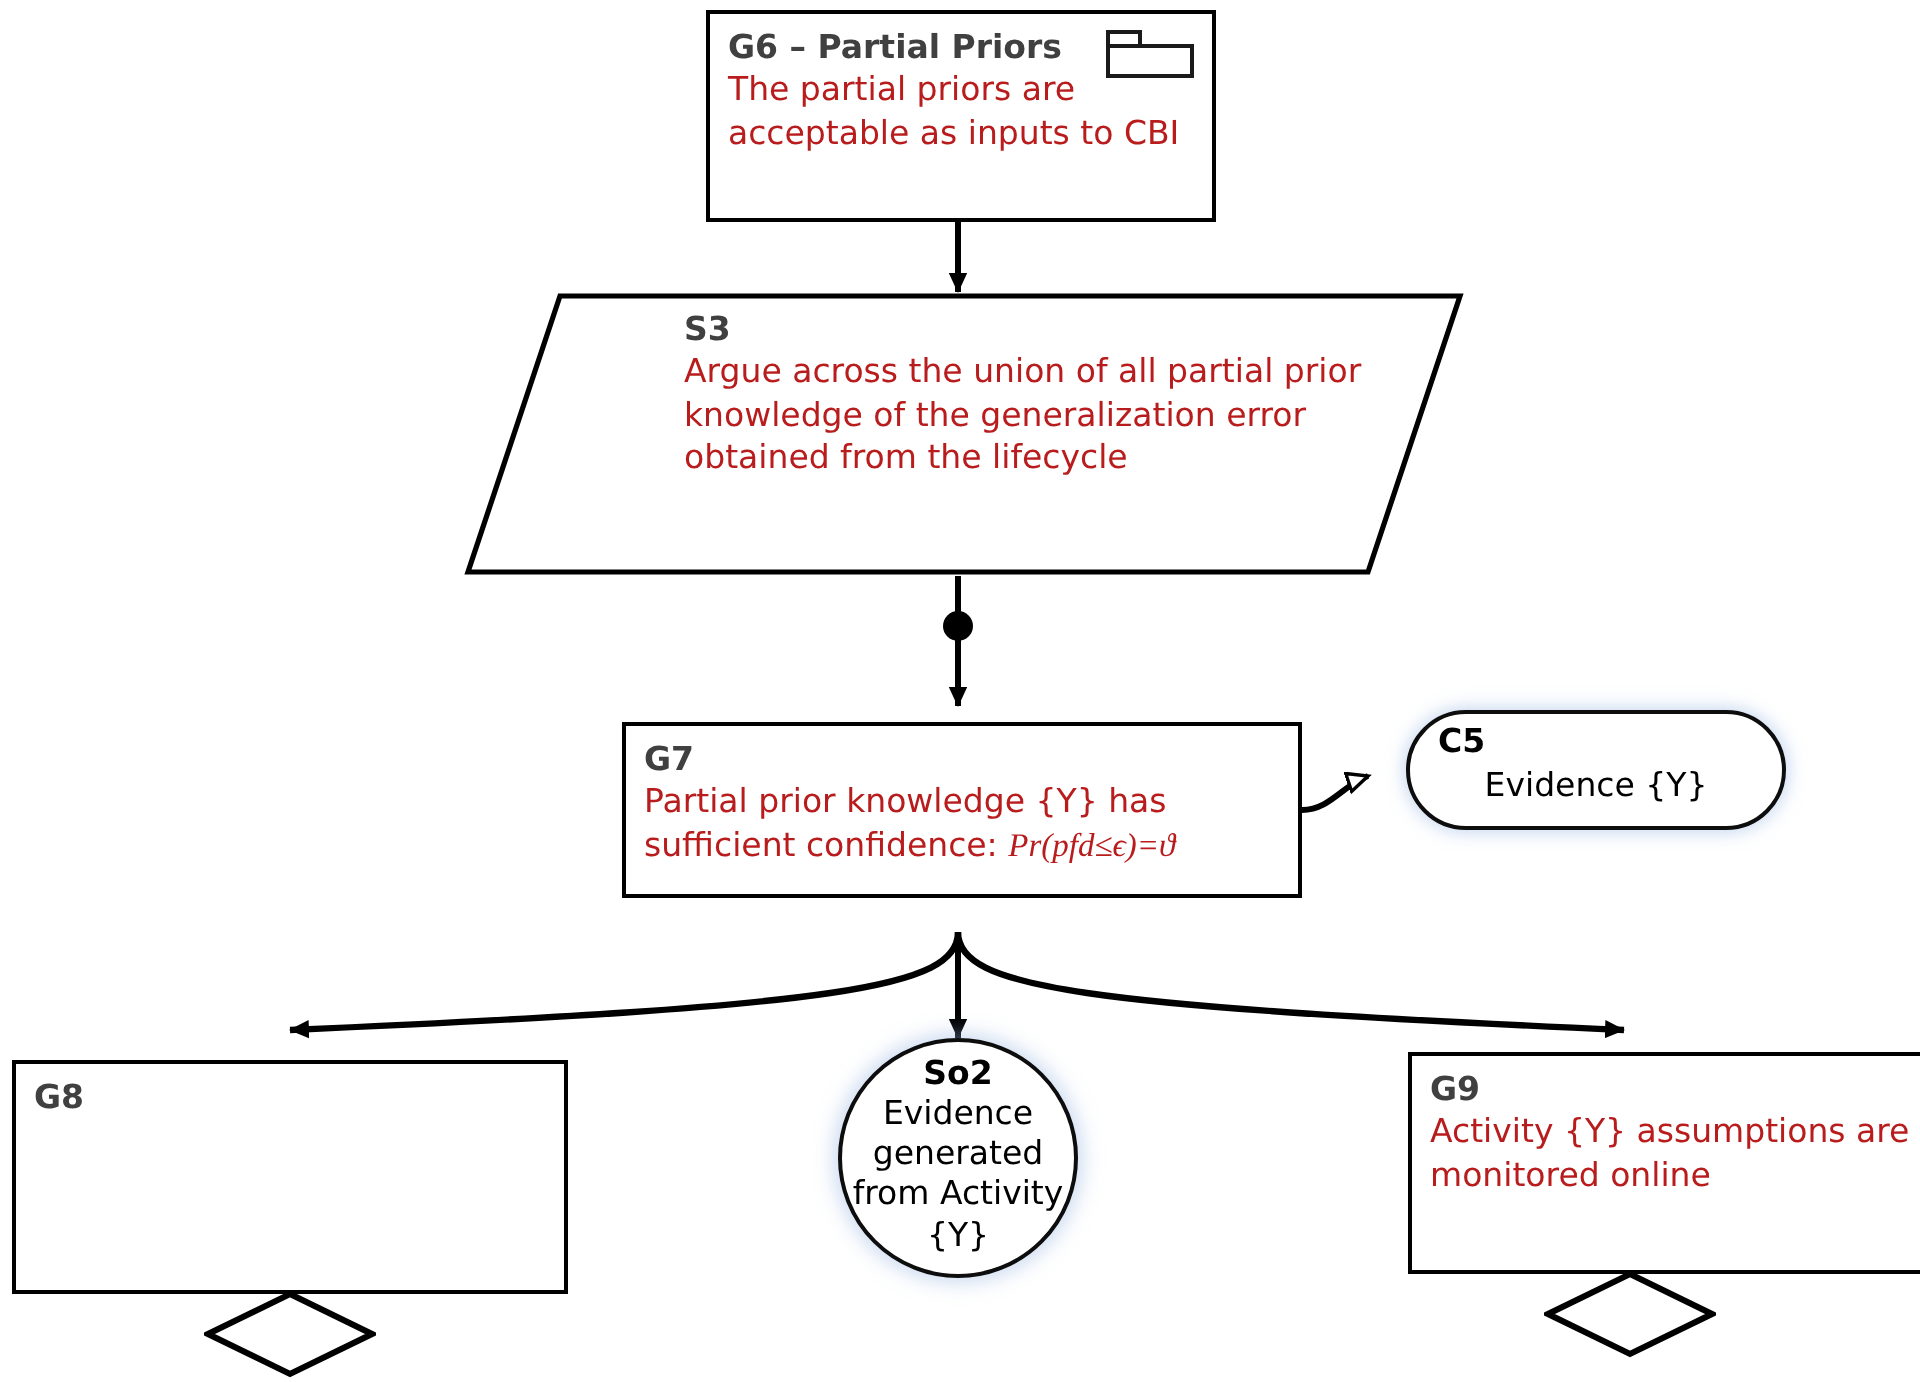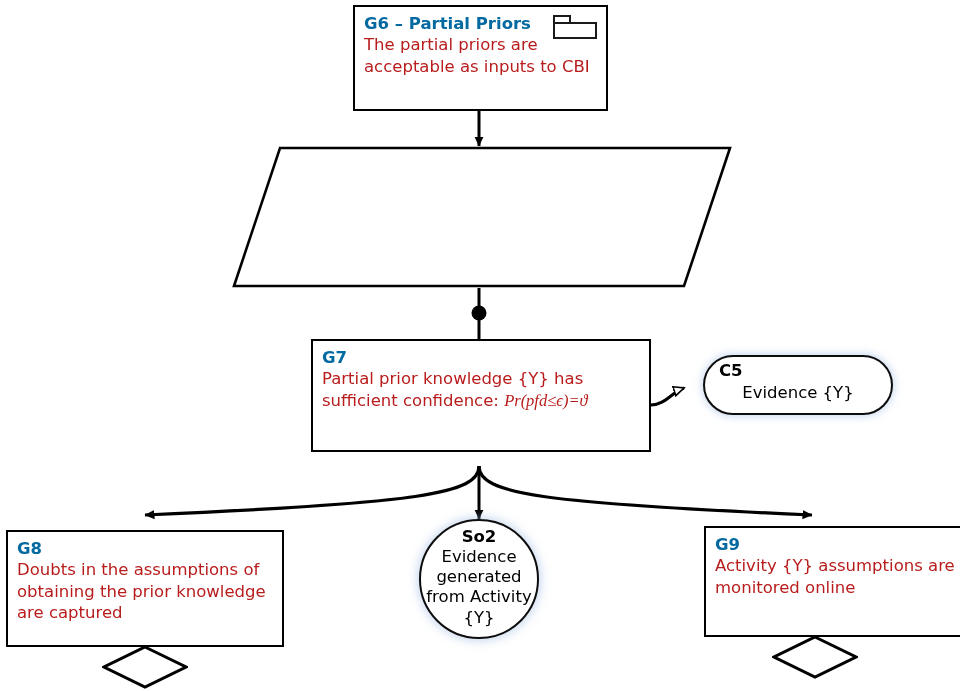--- a/index.html
+++ b/index.html
@@ -35,21 +35,21 @@
   .node-body {
     position: absolute;
     left: 0; top: 0; right: 0; bottom: 0;
     padding: 6px 9px 6px 9px;
     box-sizing: border-box;
   }
   .id-label {
     font-weight: bold;
     font-size: 16.5px;
     line-height: 1.30;
-    color: #0369a1;
+    color: #404040;
     display: block;
   }
   .desc {
     font-size: 16.5px;
     line-height: 1.30;
     color: #b91c1c;
     display: block;
   }
   .desc .math {
     font-style: italic;
@@ -192,38 +192,41 @@
     <div class="module-icon" style="right:9px; top:8px;">
       <div class="tab"></div>
       <div class="bodyrect"></div>
     </div>
   </div>
 
   <div class="strategy-wrap" style="left:232px; top:146px; width:500px; height:142px;">
     <svg width="500" height="142">
       <polygon points="48,2 498,2 452,140 2,140" fill="#ffffff" stroke="#000" stroke-width="2.6"></polygon>
     </svg>
-  </div>
-
-  <div class="node goal" style="left:311px; top:339px; width:340px; height:113px;">
+    <div class="strategy-text" style="left:110px; top:8px; width:340px;">
+      <span class="id-label">S3</span>
+      <span class="desc">Argue across the union of all partial prior knowledge of the generalization error obtained from the lifecycle</span>
+    </div>
+  </div>
+
+  <div class="node goal" style="left:311px; top:361px; width:340px; height:88px;">
     <div class="node-body">
       <span class="id-label">G7</span>
       <span class="desc"><span>Partial prior knowledge {Y} has sufficient confidence: </span><span class="math">Pr(pfd≤ϵ)=ϑ</span></span>
     </div>
   </div>
 
   <div class="node context" style="left:703px; top:355px; width:190px; height:60px;">
     <span class="ctx-id">C5</span>
     <span class="ctx-desc">Evidence {Y}</span>
   </div>
 
   <div class="node goal" style="left:6px; top:530px; width:278px; height:117px;">
     <div class="node-body">
       <span class="id-label">G8</span>
-      <span class="desc">Doubts in the assumptions of obtaining the prior knowledge are captured</span>
     </div>
   </div>
   <svg class="undeveloped" style="left:102px; top:645px;" viewBox="0 0 86 44">
     <polygon points="43,2 84,22 43,42 2,22" fill="#ffffff" stroke="#000" stroke-width="3"></polygon>
   </svg>
 
   <div class="node solution" style="left:419px; top:519px; width:120px; height:120px;">
     <span class="sol-id">So2</span>
     <span class="sol-desc">Evidence generated from Activity {Y}</span>
   </div>

